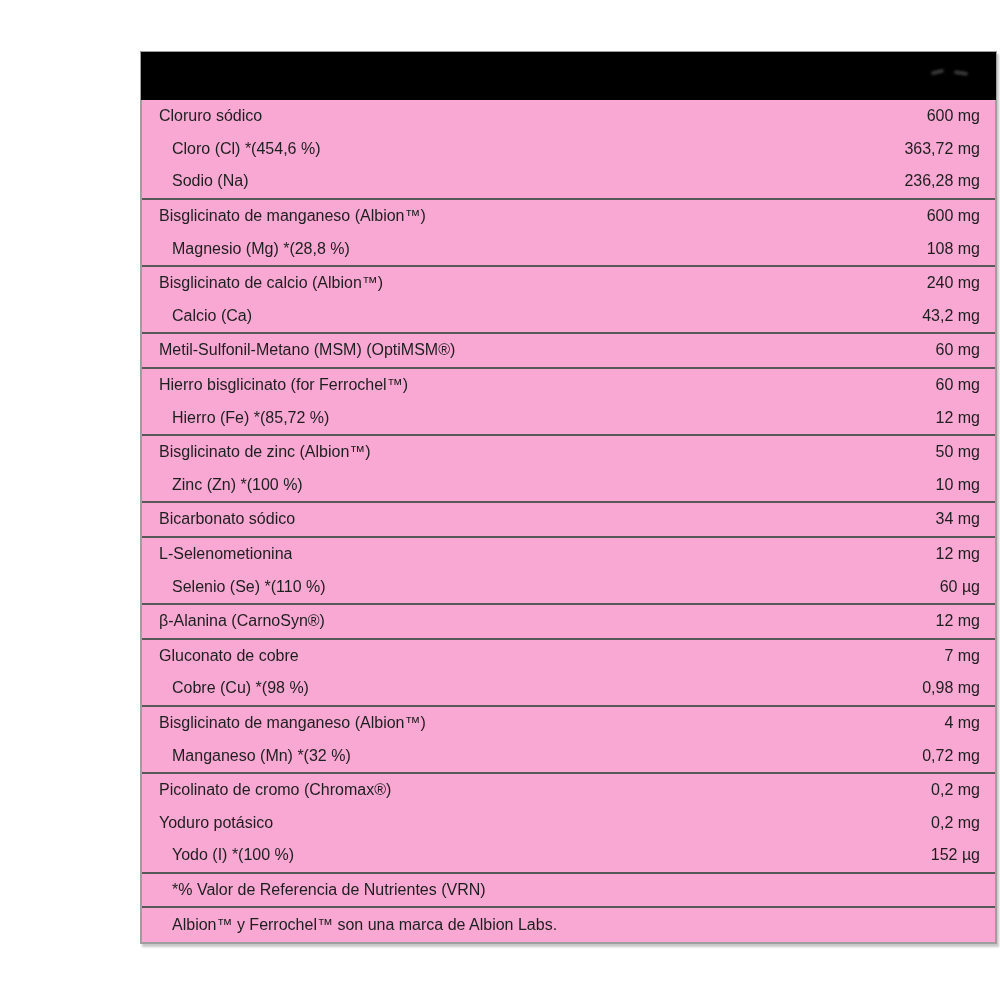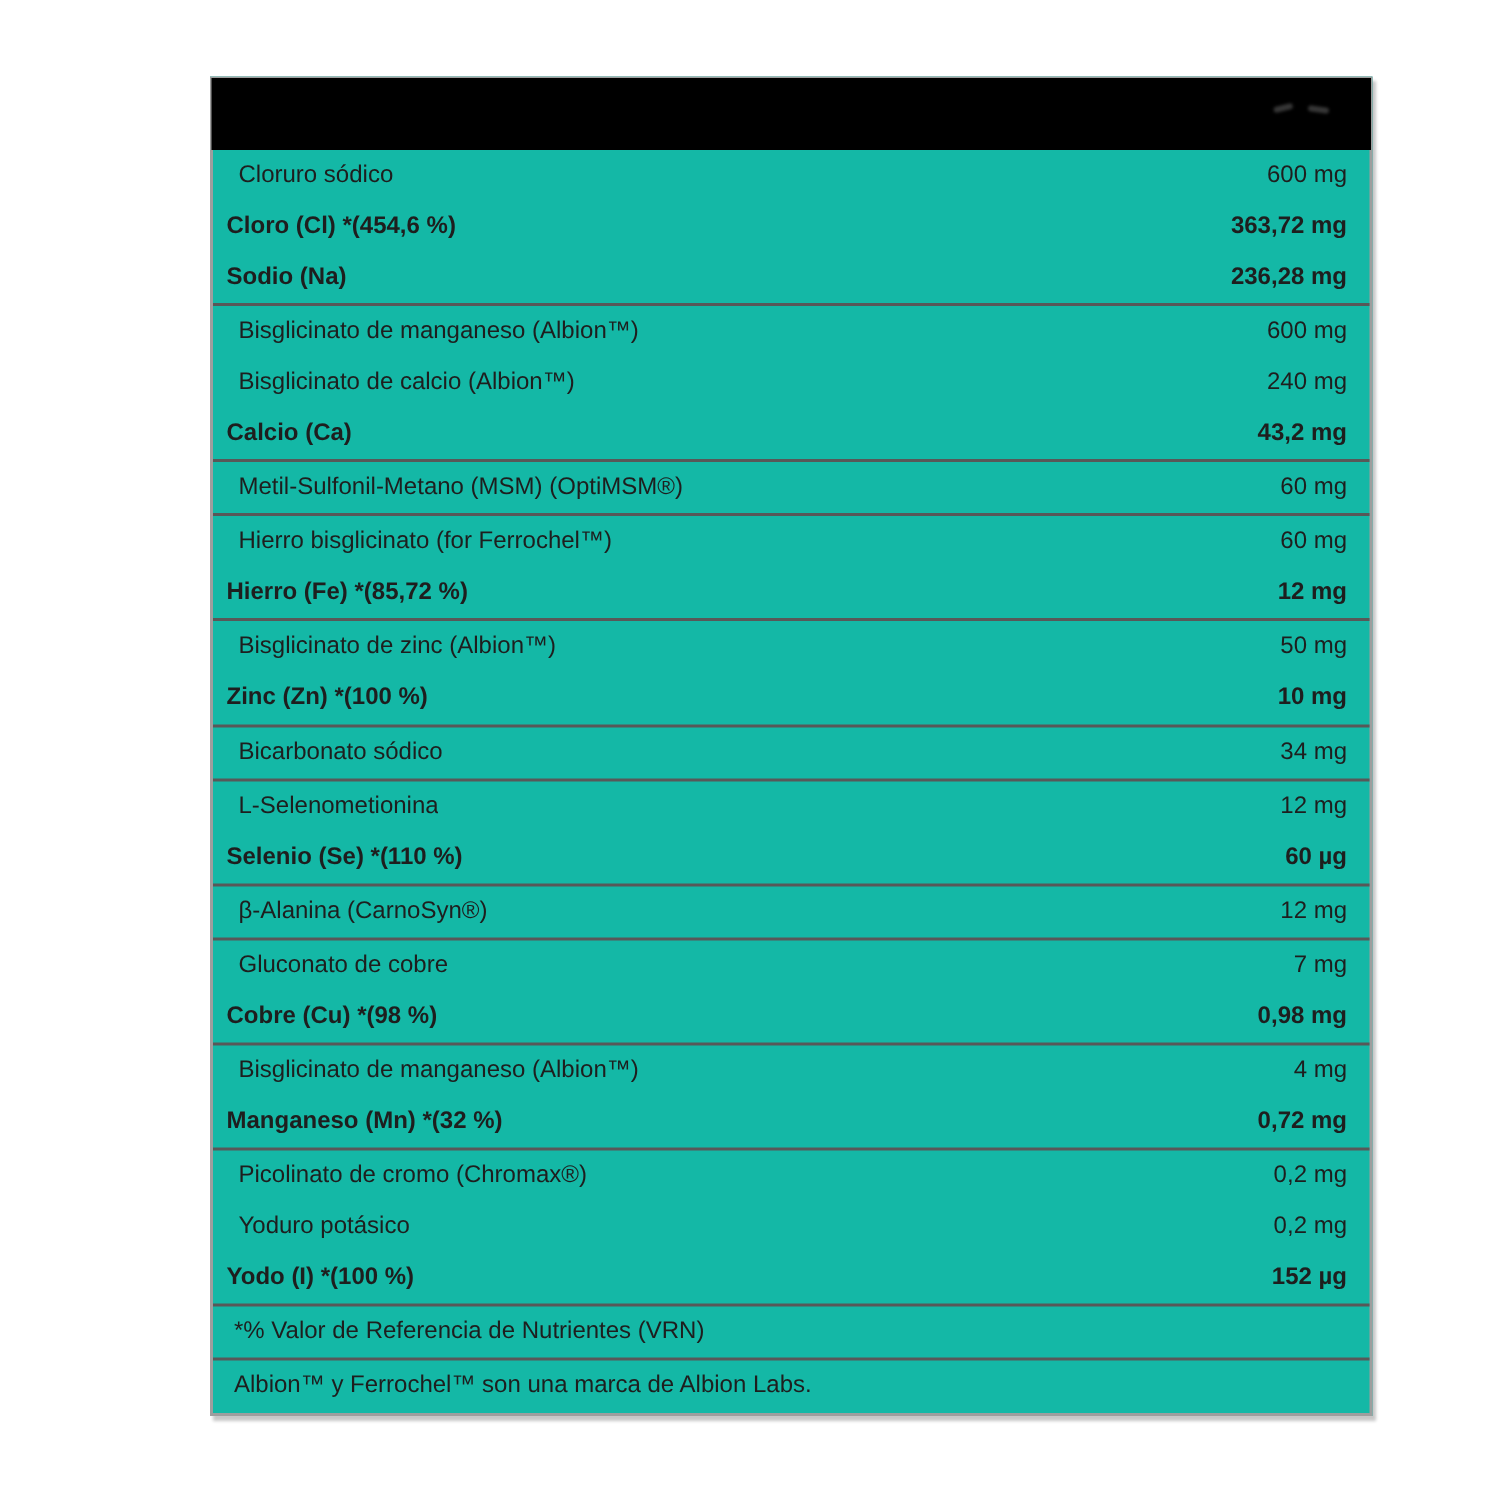--- a/index.html
+++ b/index.html
@@ -14,23 +14,23 @@
     width:1000px;height:1000px;
     background:var(--background);
     font-family:"Liberation Sans","DejaVu Sans",sans-serif;
     color:var(--text);
     overflow:hidden;
   }
   .page{position:relative;width:1000px;height:1000px;background:var(--background);}
   .card{
     position:absolute;
     left:140px;top:51px;
-    width:775px;height:893px;
+    width:857px;height:893px;
     box-sizing:border-box;
-    background:#14b8a6;
+    background:#f9a8d4;
     border:2px solid var(--border);
     box-shadow:2px 3px 2px rgba(0,0,0,0.22);
   }
   .bar{
     position:relative;
     height:48px;
     margin:-1px -1px 0 -1px;
     background:var(--header-bg);
   }
   .smudge{
@@ -49,25 +49,25 @@
   .row{
     flex:1 1 auto;
     display:flex;
     align-items:center;
     justify-content:space-between;
     padding:0 15px 0 17px;
     font-size:16px;
     line-height:1;
     min-height:0;
   }
-  .row.indent{padding-left:9px;font-weight:bold;}
+  .row.indent{padding-left:30px;}
   .row.group-end{border-bottom:2px solid var(--separator);text-align:right;}
   .row .label{white-space:nowrap;overflow:hidden;}
   .row .value{white-space:nowrap;margin-left:12px;}
-  .row.footnote{padding-left:14px;}
+  .row.footnote{padding-left:30px;}
 </style>
 </head>
 <body>
 
 <div class="page">
   <section class="card">
     <header class="bar">
       <span class="smudge smudge-1"></span>
       <span class="smudge smudge-2"></span>
     </header>
@@ -80,20 +80,24 @@
     <span class="label">Cloro (Cl) *(454,6 %)</span>
     <span class="value">363,72 mg</span>
   </div>
         <div class="row indent group-end">
     <span class="label">Sodio (Na)</span>
     <span class="value">236,28 mg</span>
   </div>
         <div class="row">
     <span class="label">Bisglicinato de manganeso (Albion™)</span>
     <span class="value">600 mg</span>
+  </div>
+        <div class="row indent group-end">
+    <span class="label">Magnesio (Mg) *(28,8 %)</span>
+    <span class="value">108 mg</span>
   </div>
         <div class="row">
     <span class="label">Bisglicinato de calcio (Albion™)</span>
     <span class="value">240 mg</span>
   </div>
         <div class="row indent group-end">
     <span class="label">Calcio (Ca)</span>
     <span class="value">43,2 mg</span>
   </div>
         <div class="row group-end">

